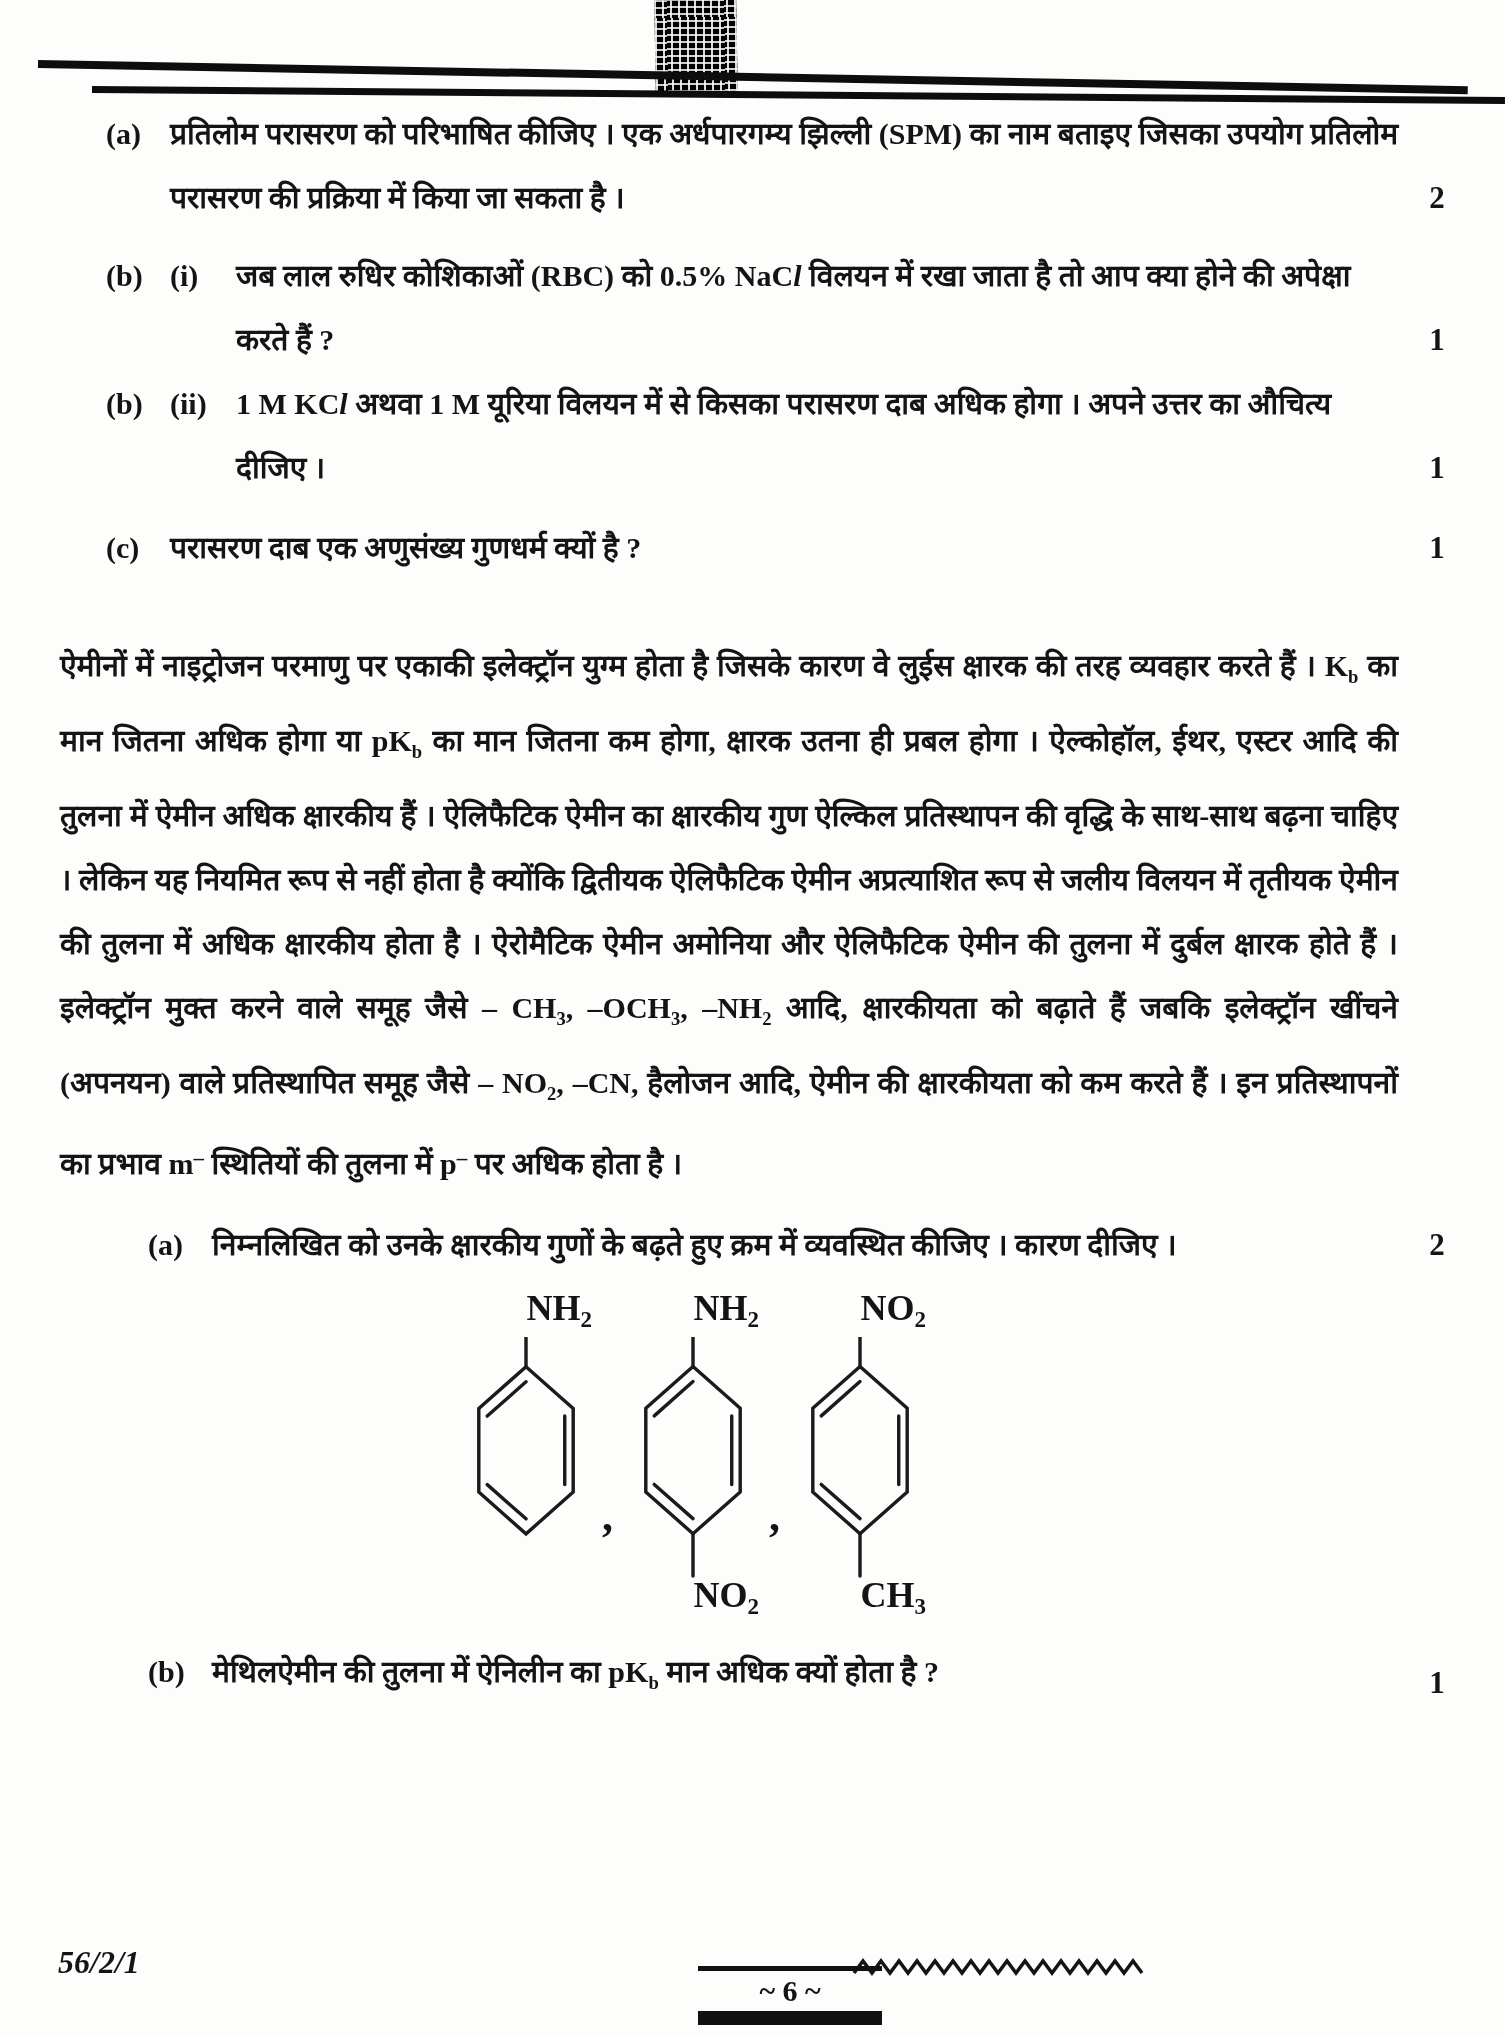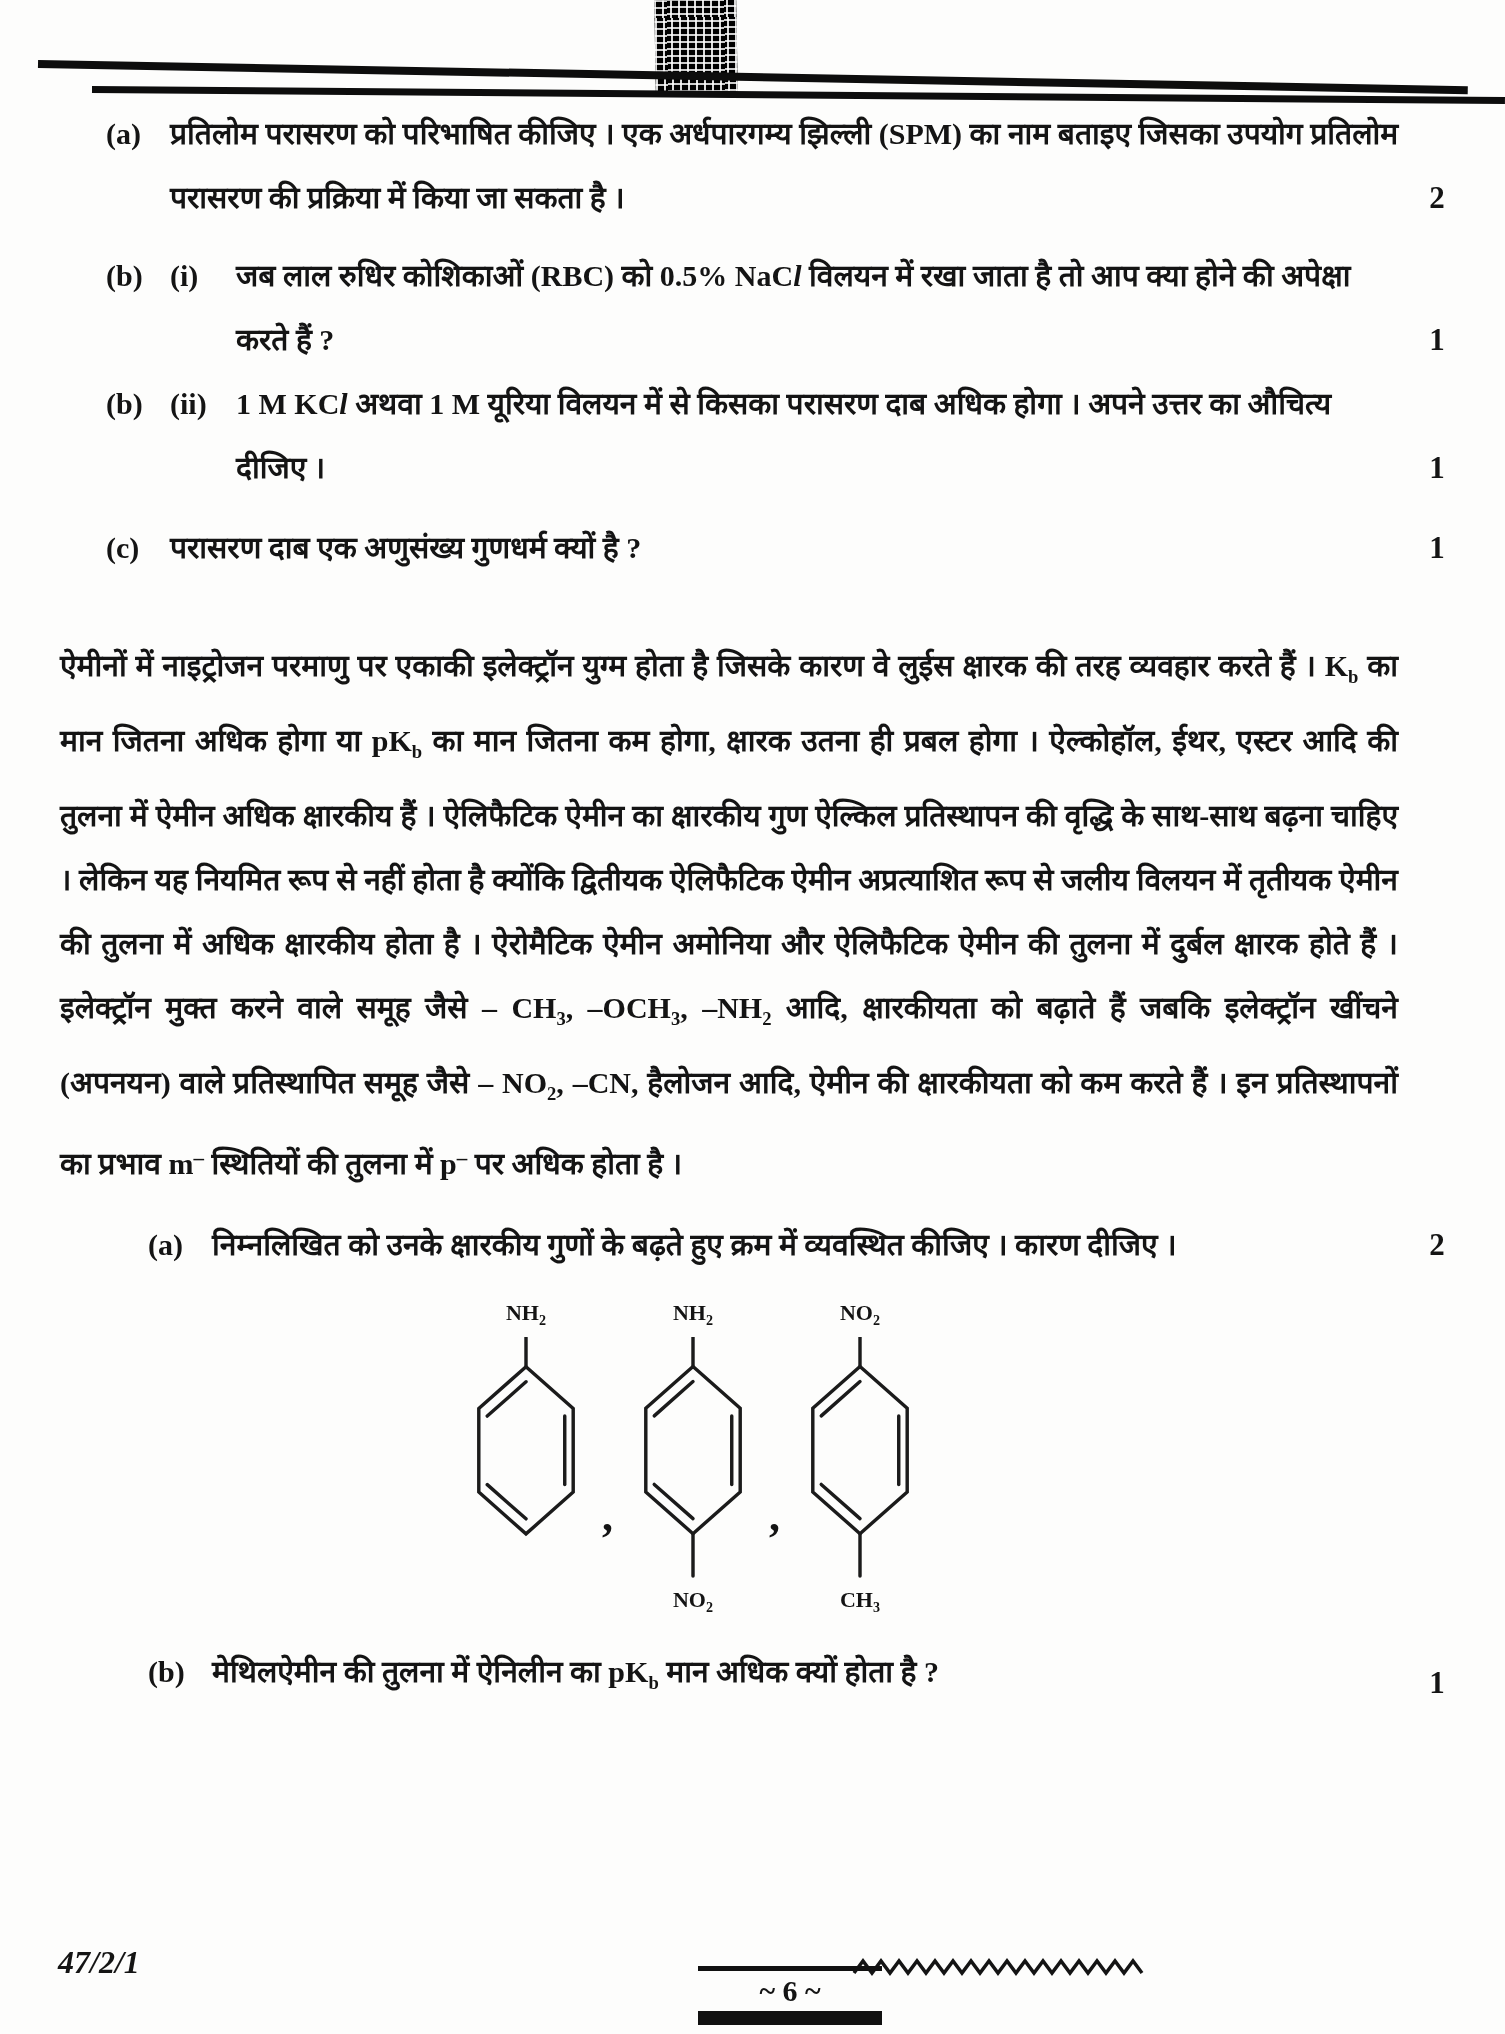--- a/index.html
+++ b/index.html
@@ -41,21 +41,21 @@
 
   .q30 .part { margin-left:88px; margin-top:16px; }
 
   .seg-sub { font-size:0.62em; vertical-align:-0.38em; }
   .seg-sup { font-size:0.70em; vertical-align:0.45em; }
   .seg-it  { font-style:italic; }
 
   
   .structures { display:flex; align-items:flex-start; margin:14px 0 6px 400px; }
   .structure  { flex:none; width:132px; }
-  .chem-label { text-align:center; font-size:22px; line-height:44px; height:46px; white-space:nowrap; }
+  .chem-label { text-align:right; font-size:36px; line-height:35px; height:46px; white-space:nowrap; }
   .chem-sub   { font-size:0.64em; vertical-align:-0.32em; }
   .ring-svg   { display:block; margin:0 auto; }
   .ring-svg line, .ring-svg polygon { stroke:#1b1b1b; stroke-width:3.5; fill:none; stroke-linecap:round; }
   .comma { flex:none; font-size:44px; margin:200px 14px 0 10px; }
 
   
   .squiggle   { position:absolute; left:852px; top:1956px; }
   .squiggle polyline { fill:none; stroke:#141414; stroke-width:3.5; }
   .footer-code{ position:absolute; left:58px; top:1944px; font-size:32px; font-style:italic; }
   .footer-center { position:absolute; left:698px; top:1966px; width:184px; text-align:center; }
@@ -163,21 +163,21 @@
         <span class="marks">1</span>
       </div>
     </div>
 
   </div>
 
   <svg class="squiggle" width="292" height="24" viewBox="0 0 292 24">
     <polyline points="2,17 11,5 20,17 29,5 38,17 47,5 56,17 65,5 74,17 83,5 92,17 101,5 110,17 119,5 128,17 137,5 146,17 155,5 164,17 173,5 182,17 191,5 200,17 209,5 218,17 227,5 236,17 245,5 254,17 263,5 272,17 281,5 290,17"></polyline>
   </svg>
 
-  <div class="footer-code">47/2/1</div>
+  <div class="footer-code">56/2/1</div>
 
   <div class="footer-center">
     <div class="fc-line-top"></div>
     <div class="fc-text">~  6  ~</div>
     <div class="fc-line-bottom"></div>
   </div>
 
 </div>
 
 </body></html>

